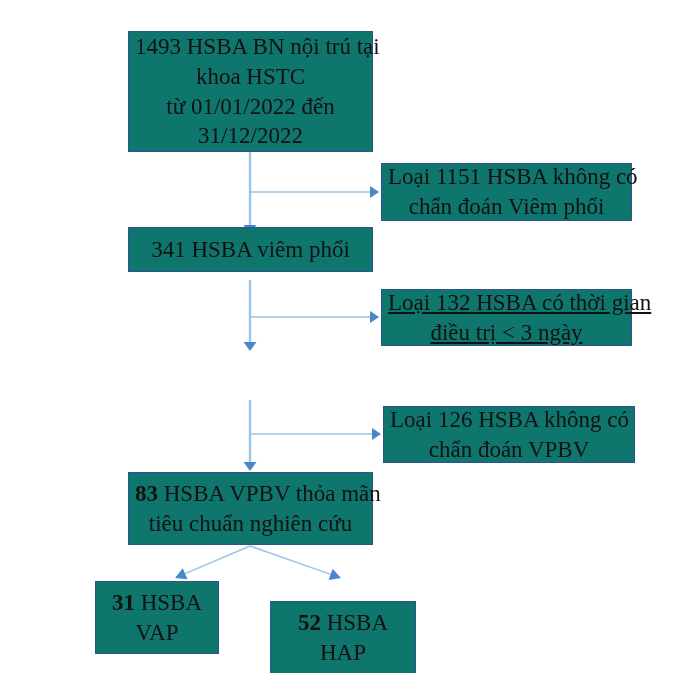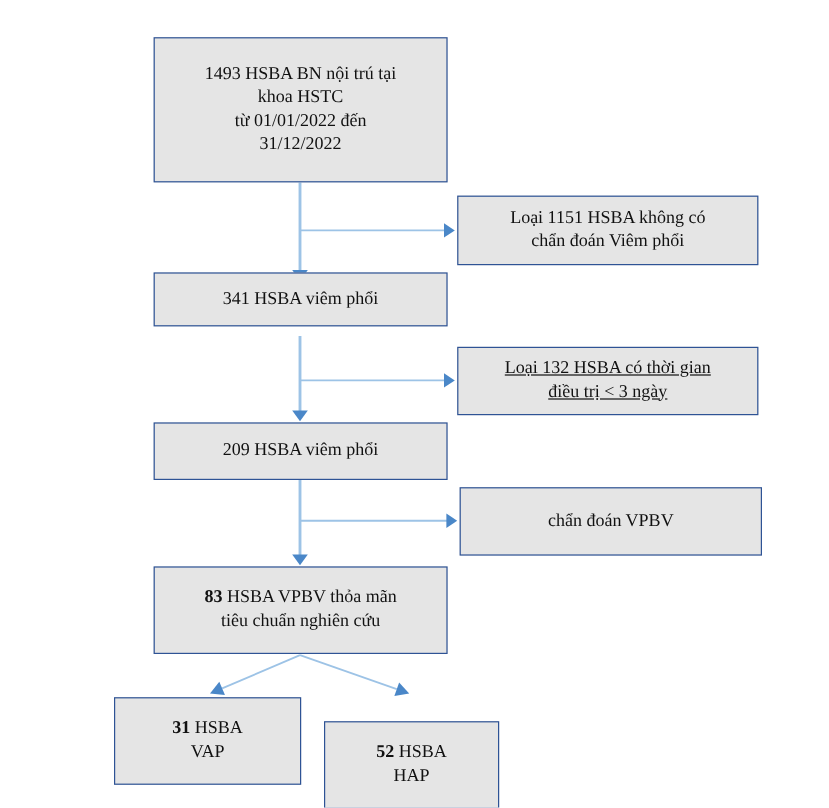--- a/index.html
+++ b/index.html
@@ -7,29 +7,29 @@
     width:691px;height:673px;
     background:#ffffff;
     font-family:"Liberation Serif","DejaVu Serif",serif;
     overflow:hidden;
   }
   #flow-root{position:relative;width:691px;height:673px;}
   #edge-layer{position:absolute;left:0;top:0;width:691px;height:673px;}
   .node{
     position:absolute;
     box-sizing:border-box;
-    background:#e5e5e5;
+    background:#0f766e;
     border:1.6px solid #2E5395;
     display:flex;
     align-items:center;
     justify-content:flex-end;
     text-align:center;
     color:#111111;
     line-height:1.30;
-    font-size:15px;
+    font-size:23px;
     padding:2px 6px;
   }
   .node .txt{display:block;width:100%;}
   .node .line{display:block;white-space:nowrap;}
   .node .b{font-weight:bold;}
 </style>
 </head>
 <body style="background: rgb(255, 255, 255);">
 
 <div id="flow-root">
@@ -89,37 +89,33 @@
       <span class="txt">
         <span class="line">341 HSBA viêm phổi</span>
       </span>
     </div>
     <div class="node" style="left: 381px; top: 289px; width: 251px; height: 57px; border-color: rgb(46, 83, 149); color: rgb(17, 17, 17); text-decoration: underline;">
       <span class="txt">
         <span class="line">Loại 132 HSBA có thời gian</span>
         <span class="line">điều trị &lt; 3 ngày</span>
       </span>
     </div>
-    <div class="node" style="left: 128px; top: 352px; width: 245px; height: 48px; border-color: rgb(46, 83, 149); color: rgb(17, 17, 17);">
-      <span class="txt">
-        <span class="line">209 HSBA viêm phổi</span>
-      </span>
-    </div>
     <div class="node" style="left: 383px; top: 406px; width: 252px; height: 57px; border-color: rgb(46, 83, 149); color: rgb(17, 17, 17);">
       <span class="txt">
+        <span class="line">Loại 126 HSBA không có</span>
         <span class="line">chẩn đoán VPBV</span>
       </span>
     </div>
     <div class="node" style="left: 128px; top: 472px; width: 245px; height: 73px; border-color: rgb(46, 83, 149); color: rgb(17, 17, 17);">
       <span class="txt">
         <span class="line"><span class="b">83</span> HSBA VPBV thỏa mãn</span>
         <span class="line">tiêu chuẩn nghiên cứu</span>
       </span>
     </div>
-    <div class="node" style="left: 95px; top: 581px; width: 156px; height: 73px; border-color: rgb(46, 83, 149); color: rgb(17, 17, 17);">
+    <div class="node" style="left: 95px; top: 581px; width: 124px; height: 73px; border-color: rgb(46, 83, 149); color: rgb(17, 17, 17);">
       <span class="txt">
         <span class="line"><span class="b">31</span> HSBA</span>
         <span class="line">VAP</span>
       </span>
     </div>
     <div class="node" style="left: 270px; top: 581px; width: 146px; height: 73px; border-color: rgb(46, 83, 149); color: rgb(17, 17, 17); margin-top: 20px;">
       <span class="txt">
         <span class="line"><span class="b">52</span> HSBA</span>
         <span class="line">HAP</span>
       </span>

